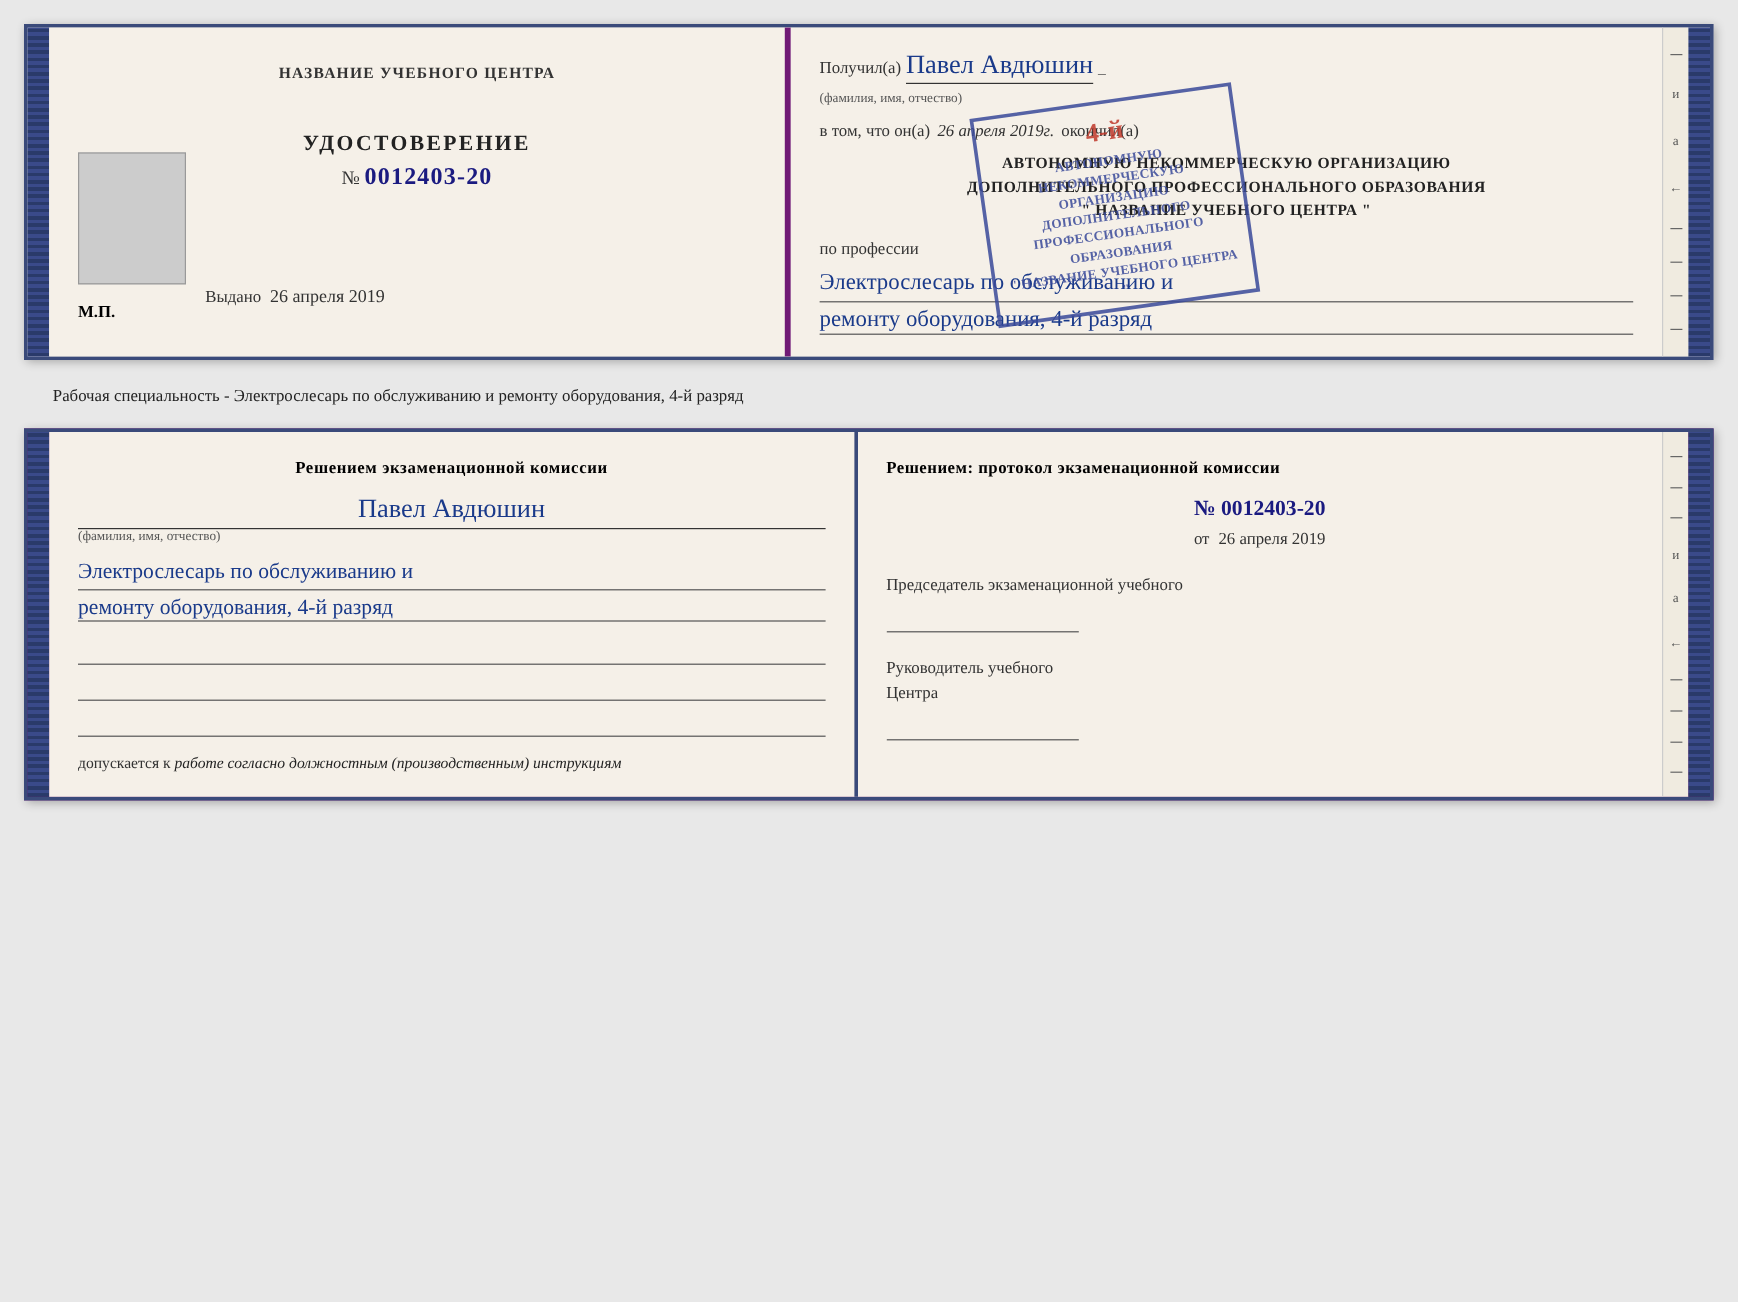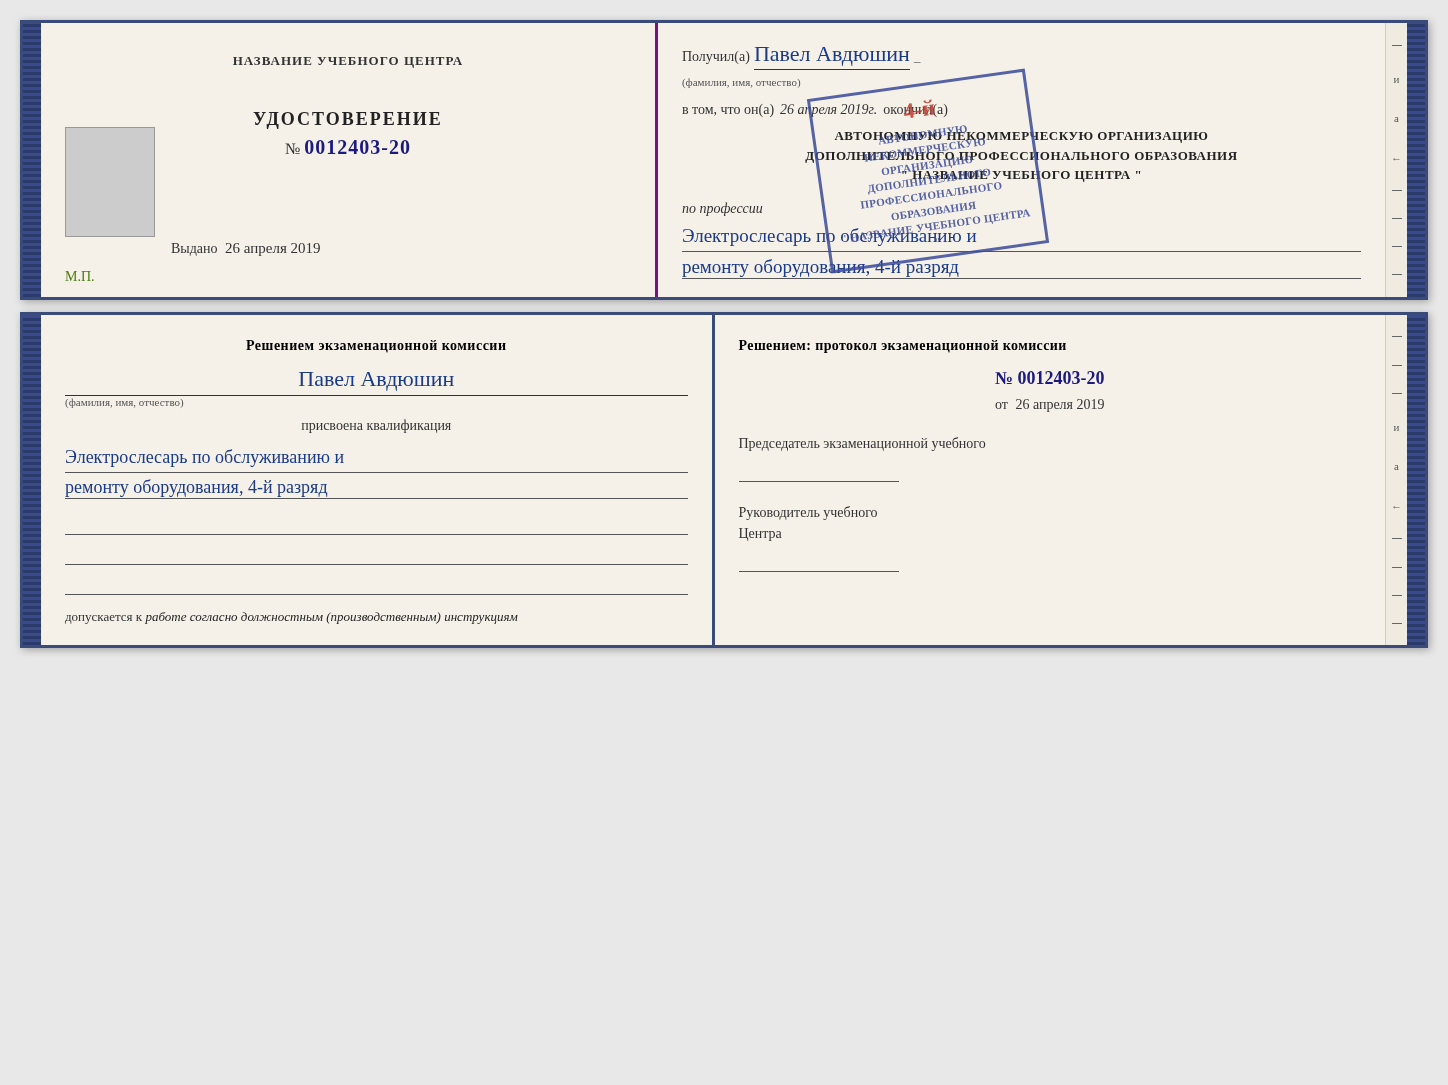--- a/index.html
+++ b/index.html
@@ -22,21 +22,21 @@
       display: flex;
       background: #f5f0e8;
       border: 3px solid #3a4a7a;
       box-shadow: 2px 2px 8px rgba(0,0,0,0.3);
       position: relative;
     }
 
     .booklet-left {
       flex: 1;
       padding: 20px 24px;
-      border-right: 3px solid #701a75;
+      border-right: 5px solid #701a75;
       background: #f5f0e8;
       display: flex;
       flex-direction: column;
       align-items: center;
       position: relative;
     }
 
     .booklet-right {
       flex: 1.2;
       padding: 18px 24px;
@@ -95,24 +95,25 @@
     .issued-line {
       position: absolute;
       bottom: 40px;
       left: 130px;
       font-size: 14px;
       color: #333;
     }
 
     .mp-label {
       position: absolute;
-      bottom: 12px;
+      bottom: 28px;
       left: 24px;
       font-size: 14px;
-      color: #4d7c0f;
+      color: #000000;
+      font-weight: bold;
     }
 
     
     .received-line {
       font-size: 14px;
       color: #333;
       display: flex;
       align-items: baseline;
       gap: 4px;
       margin-bottom: 6px;
@@ -160,21 +161,20 @@
       font-weight: bold;
       letter-spacing: 0.5px;
       line-height: 1.5;
       color: #222;
     }
 
     .profession-label {
       font-size: 14px;
       color: #333;
       margin-top: 16px;
-      font-style: italic;
     }
 
     .profession-handwritten {
       font-family: 'Segoe Script', 'Comic Sans MS', cursive;
       font-size: 19px;
       color: #1a3a8a;
       line-height: 1.6;
       border-bottom: 1px solid #555;
       margin-top: 4px;
     }
@@ -439,31 +439,31 @@
         <div class="edge-mark"></div>
         <div class="edge-mark"></div>
         <div class="edge-mark"></div>
         <div class="edge-mark"></div>
       </div>
     </div>
 
     <div class="spine-right"></div>
   </div>
 
+  <div class="description-text">Рабочая специальность - Электрослесарь по обслуживанию и ремонту оборудования, 4-й разряд</div>
 
   <div class="bottom-booklet">
     <div class="spine-left"></div>
 
     <div class="bottom-left">
       <div class="decision-title">Решением экзаменационной комиссии</div>
 
       <div class="person-name-big">Павел Авдюшин</div>
       <span class="small-label">(фамилия, имя, отчество)</span>
 
-      <div class="assigned-label">присвоена квалификация</div>
 
       <div class="qualification-handwritten">Электрослесарь по обслуживанию и</div>
       <span class="qualification-line2">ремонту оборудования, 4-й разряд</span>
 
       <div class="sig-lines">
         <div class="sig-line"></div>
         <div class="sig-line"></div>
         <div class="sig-line"></div>
       </div>
 

